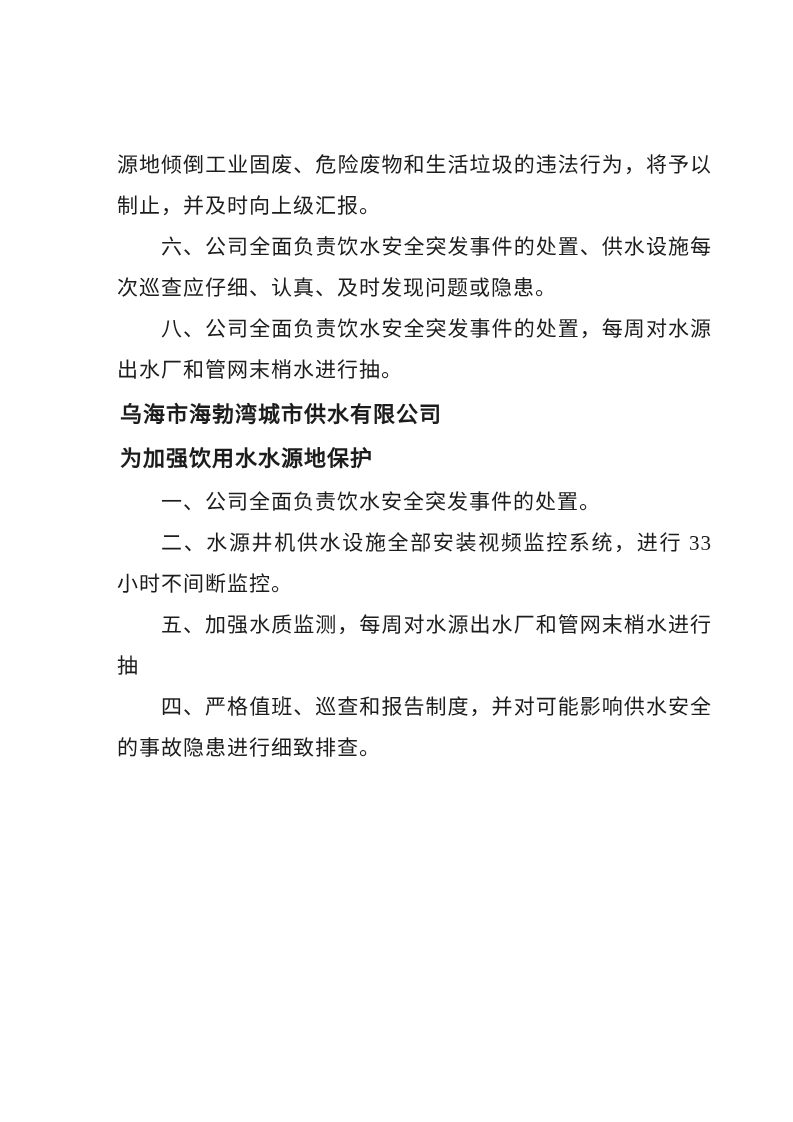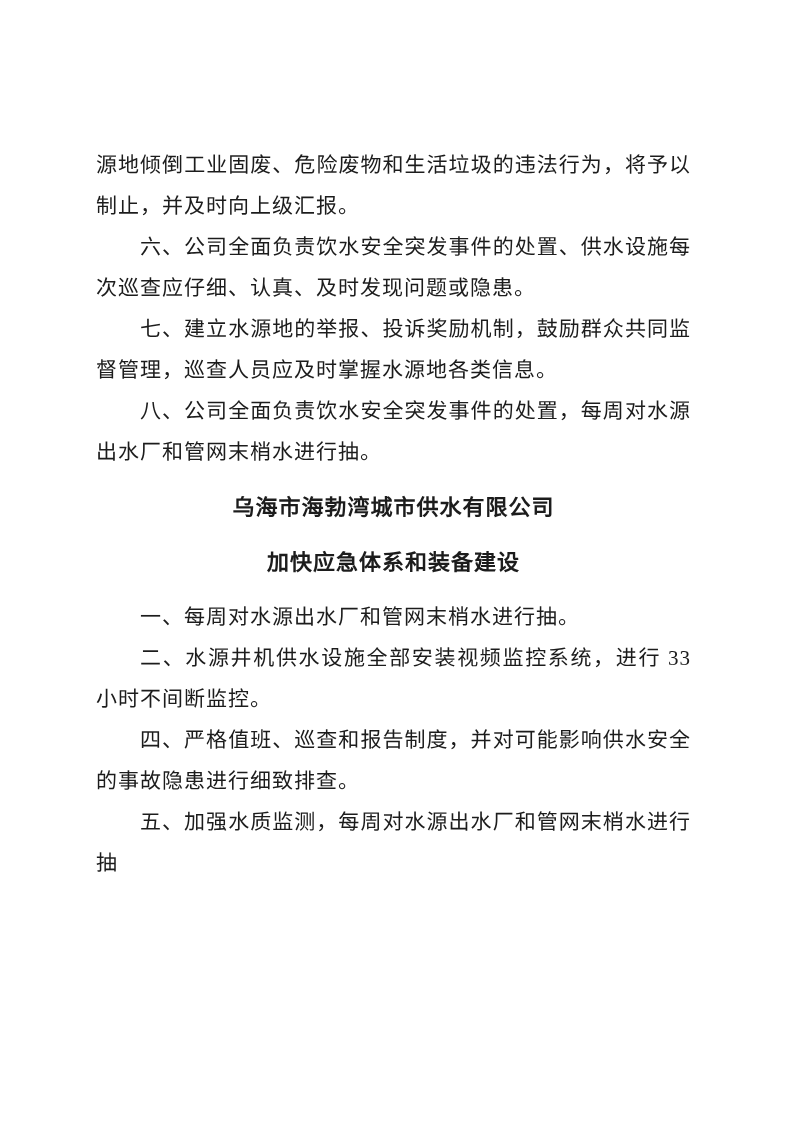--- a/index.html
+++ b/index.html
@@ -12,53 +12,51 @@
     width: 793px;
     height: 1122px;
     background: #ffffff;
     overflow: hidden;
     font-family: "Liberation Serif", "DejaVu Serif", serif;
     color: #1c1c1c;
   }
   .content {
     position: absolute;
     top: 145px;
-    left: 96px;
+    left: 117px;
     width: 595px;
   }
   .para {
     margin: 0;
     font-size: 21px;
     line-height: 41px;
     letter-spacing: 1px;
     text-align: justify;
     text-justify: inter-character;
     word-break: break-all;
   }
   .para.indent {
     text-indent: 44px;
   }
   .heading {
-    margin: 14px;
+    margin: 3px;
     font-size: 22px;
     line-height: 41px;
     font-weight: bold;
-    text-align: center;
     letter-spacing: 1px;
   }
 </style>
 </head>
 <body>
 
 <div class="page">
   <div class="content">
     <p class="para">源地倾倒工业固废、危险废物和生活垃圾的违法行为，将予以制止，并及时向上级汇报。</p>
     <p class="para indent">六、公司全面负责饮水安全突发事件的处置、供水设施每次巡查应仔细、认真、及时发现问题或隐患。</p>
-    <p class="para indent">七、建立水源地的举报、投诉奖励机制，鼓励群众共同监督管理，巡查人员应及时掌握水源地各类信息。</p>
     <p class="para indent">八、公司全面负责饮水安全突发事件的处置，每周对水源出水厂和管网末梢水进行抽。</p>
     <h1 class="heading">乌海市海勃湾城市供水有限公司</h1>
-    <h2 class="heading">加快应急体系和装备建设</h2>
-    <p class="para indent">一、每周对水源出水厂和管网末梢水进行抽。</p>
+    <h2 class="heading">为加强饮用水水源地保护</h2>
+    <p class="para indent">一、公司全面负责饮水安全突发事件的处置。</p>
     <p class="para indent">二、水源井机供水设施全部安装视频监控系统，进行 33 小时不间断监控。</p>
+    <p class="para indent">五、加强水质监测，每周对水源出水厂和管网末梢水进行抽</p>
     <p class="para indent">四、严格值班、巡查和报告制度，并对可能影响供水安全的事故隐患进行细致排查。</p>
-    <p class="para indent">五、加强水质监测，每周对水源出水厂和管网末梢水进行抽</p>
   </div>
 </div>
 
 </body></html>

